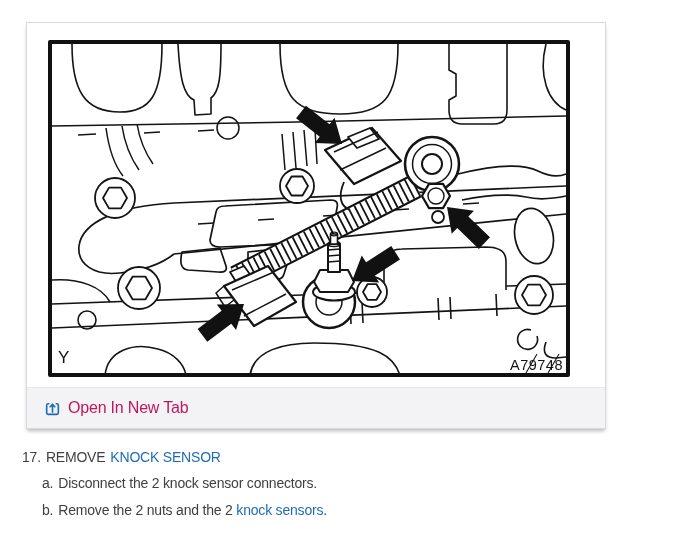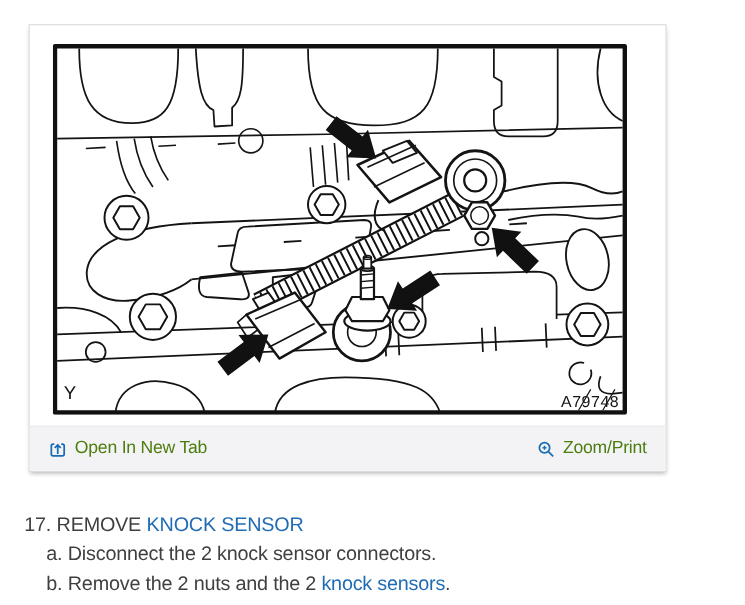--- a/index.html
+++ b/index.html
@@ -16,28 +16,28 @@
   }
   .figure-body{padding:17px 0 10px 21px;}
   svg.diagram{display:block;}
   .figure-toolbar{
     height:40px;background:#f3f3f5;border-top:1px solid #e9e9e9;
     display:flex;align-items:center;justify-content:space-between;
     padding:0 17px;
   }
   .toolbar-link{
     display:inline-flex;align-items:center;gap:7px;
-    color:#4d7c0f;font-size:16px;text-decoration:none;cursor:pointer;
+    color:#be185d;font-size:16px;text-decoration:none;cursor:pointer;
     letter-spacing:-0.2px;
   }
   .toolbar-link svg{display:block;}
   
   .instructions{
-    position:absolute;left:22px;top:464px;
-    font-size:18px;color:#3f3f42;letter-spacing:-0.2px;
+    position:absolute;left:22px;top:444px;
+    font-size:14px;color:#3f3f42;letter-spacing:-0.2px;
   }
   .step-line{line-height:26px;}
   .step-num{margin-right:5px;}
   .step-action{margin-right:5px;}
   .inline-link{color:#1f6cb5;text-decoration:none;cursor:pointer;}
   .substeps{margin-left:20px;}
   .substep{line-height:27px;}
   .substep .sub-label{margin-right:5px;}
 </style>
 </head>
@@ -170,30 +170,20 @@
   <div class="figure-toolbar">
     <a class="toolbar-link">
       <span>
         <svg width="17" height="17" viewBox="0 0 16 16" fill="none" stroke="#1a6bb5" stroke-width="1.5">
           <path d="M5,3.5 H4 Q2.5,3.5 2.5,5 V12 Q2.5,13.5 4,13.5 H12 Q13.5,13.5 13.5,12 V5 Q13.5,3.5 12,3.5 H11"></path>
           <path d="M8,12 V4.2 M5.4,6.8 L8,4.2 L10.6,6.8"></path>
         </svg>
       </span>
       <span>Open In New Tab</span>
     </a>
-    <a class="toolbar-link">
-      <span>
-        <svg width="17" height="17" viewBox="0 0 16 16" fill="none" stroke="#1a6bb5" stroke-width="1.5">
-          <circle cx="6.6" cy="6.6" r="4.4"></circle>
-          <path d="M9.9,9.9 L14,14"></path>
-          <path d="M6.6,4.9 V8.3 M4.9,6.6 H8.3" stroke-width="1.2"></path>
-        </svg>
-      </span>
-      <span>Zoom/Print</span>
-    </a>
   </div>
 </div>
 
 <div class="instructions">
   <div class="step-line">
     <span class="step-num">17.</span><span class="step-action">REMOVE</span><a class="inline-link">KNOCK SENSOR</a>
   </div>
   <div class="substeps">
     <div class="substep">
       <span class="sub-label">a.</span><span>Disconnect the 2 knock sensor connectors.</span><a class="inline-link"></a><span></span>

